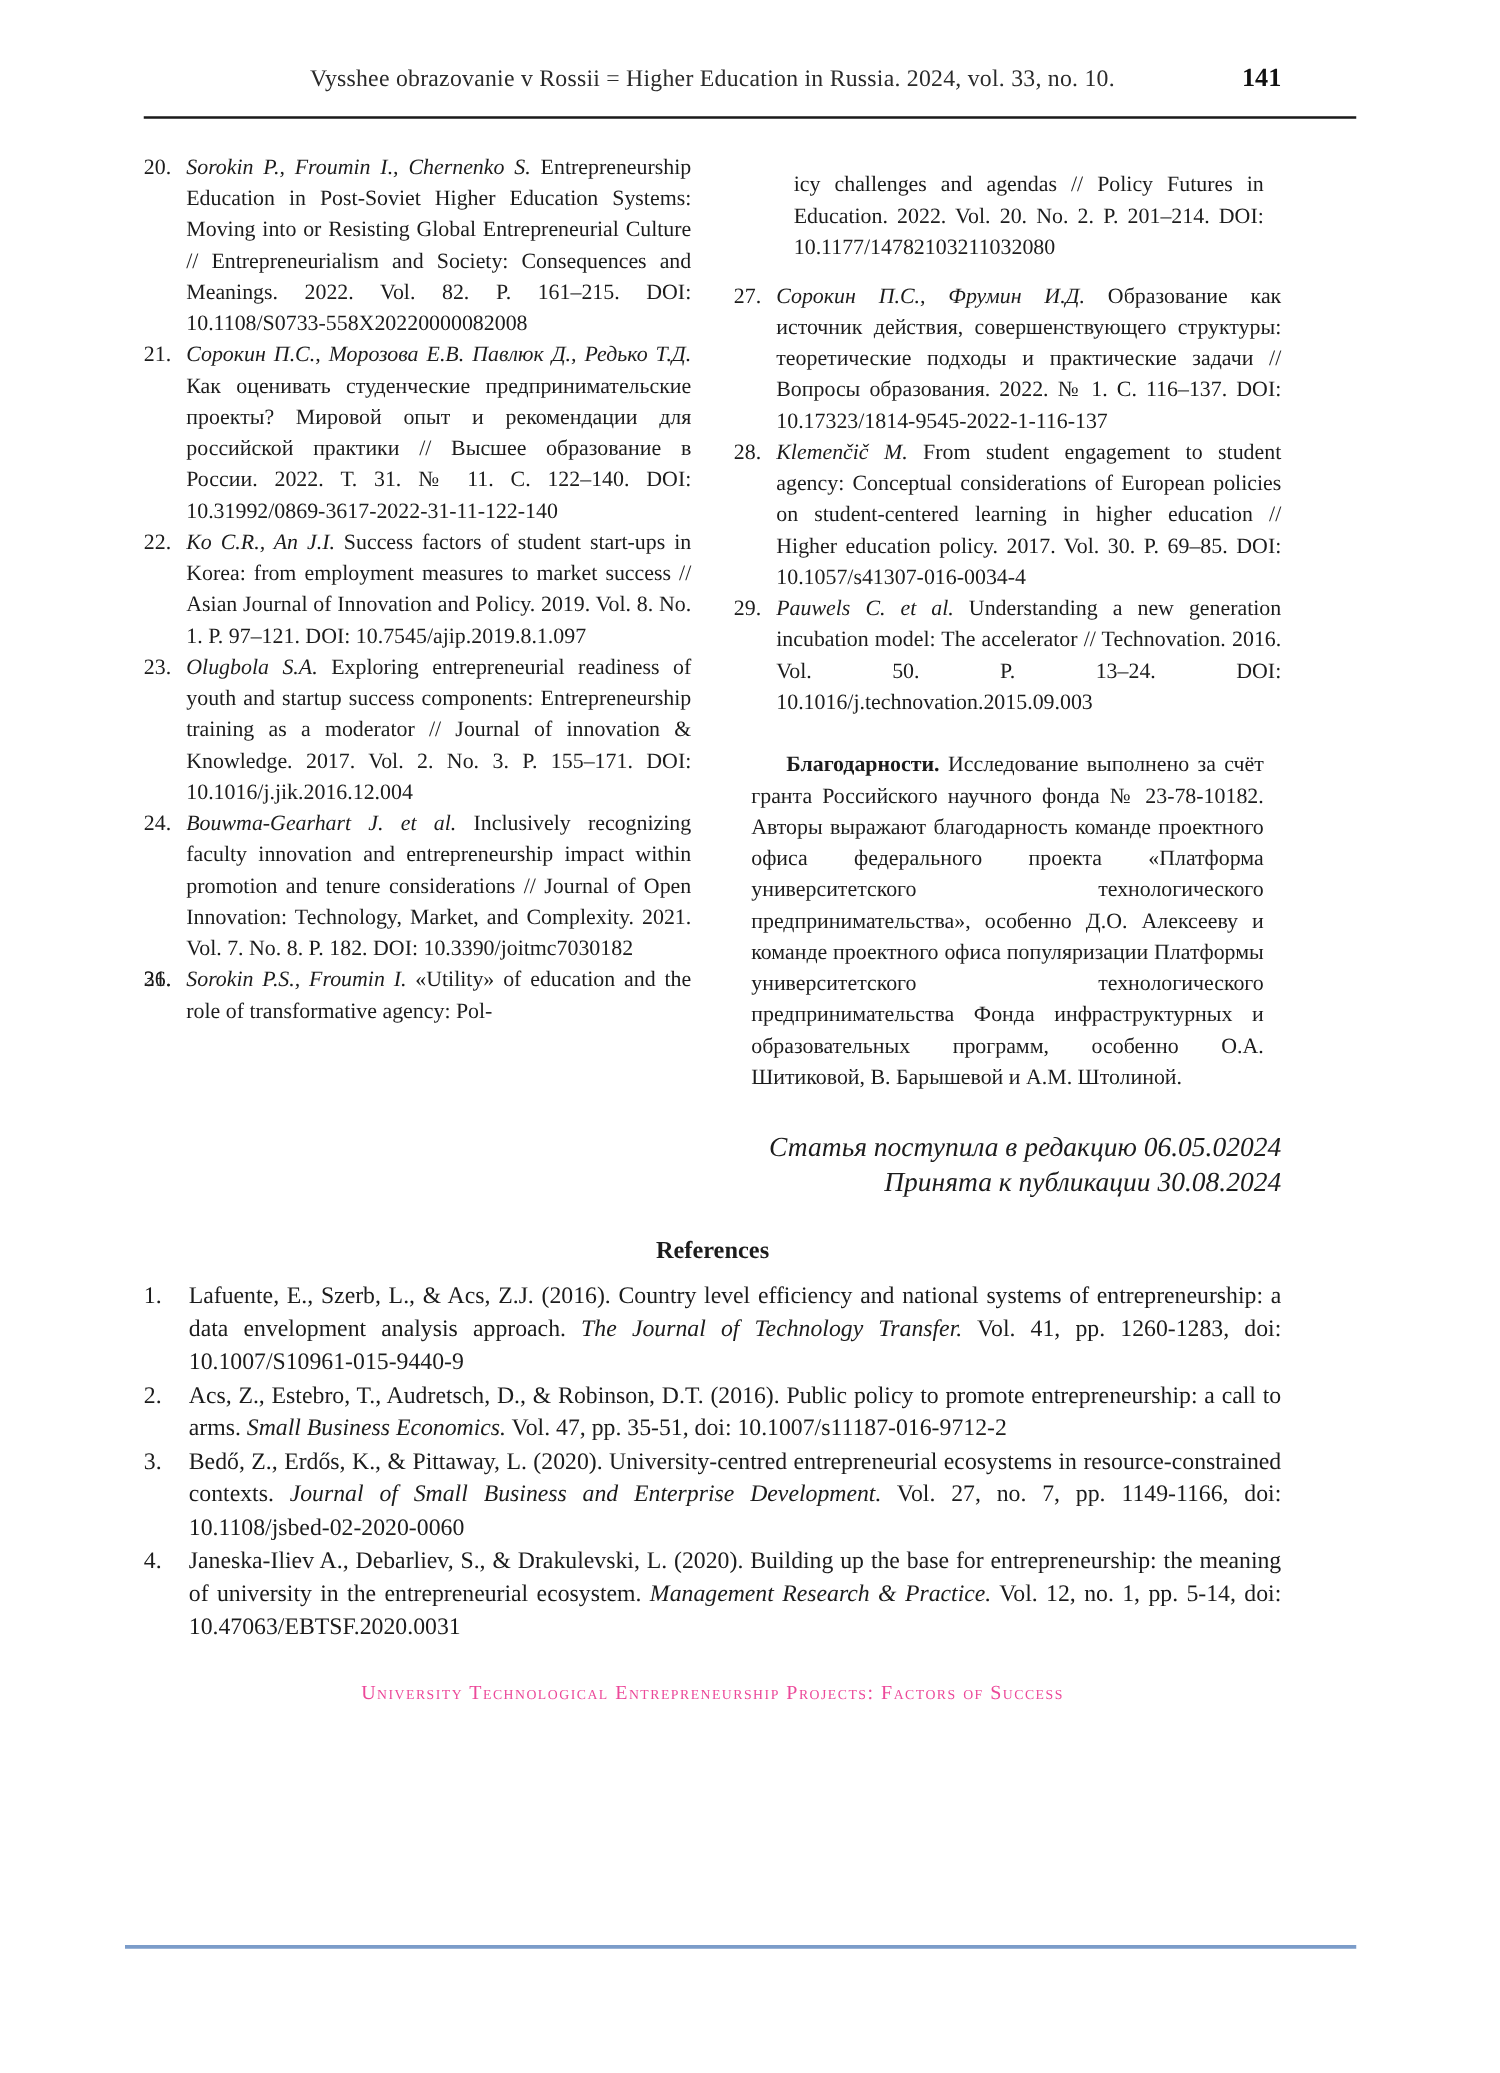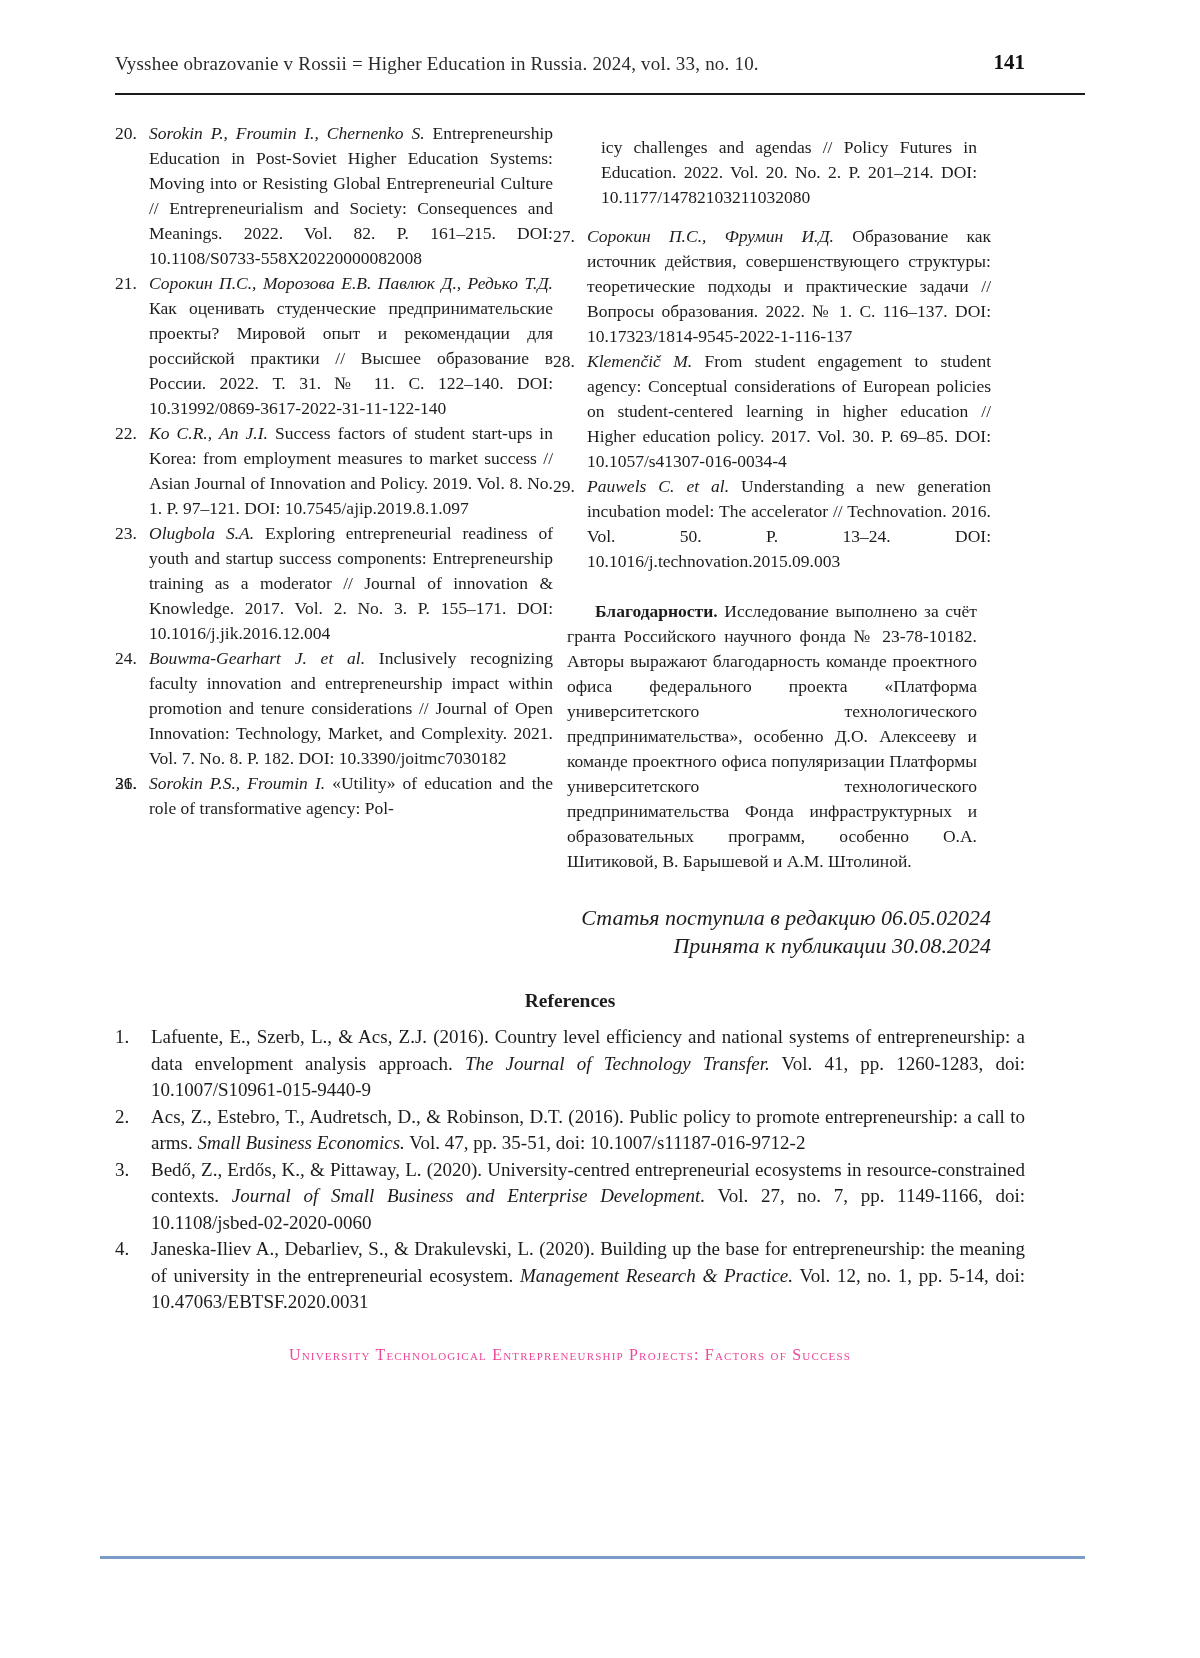--- a/index.html
+++ b/index.html
@@ -2,24 +2,24 @@
 <html><head>
 <meta charset="utf-8">
 <style>
   html,body{margin:0;padding:0;background:#ffffff;}
   .page{
     width:1200px;height:1658px;position:relative;box-sizing:border-box;
     padding:50px 175px 0 115px;overflow:hidden;
     font-family:"Liberation Serif","DejaVu Serif",serif;color:#1c1c1c;
   }
   .header{position:relative;width:910px;height:32px;}
-  .journal-line{font-size:19px;color:#2b2b2b;letter-spacing:.2px;padding-top:3px;}
+  .journal-line{text-align:center;font-size:19px;color:#2b2b2b;letter-spacing:.2px;padding-top:3px;}
   .page-num{position:absolute;right:0;top:0;font-weight:bold;font-size:21px;color:#111;}
   .rule{width:970px;height:2px;background:#1a1a1a;margin-top:11px;}
-  .columns{display:flex;margin-top:26px;width:910px;}
+  .columns{display:flex;gap:34px;margin-top:26px;width:910px;}
   .col{width:438px;font-size:17.5px;line-height:25px;text-align:justify;overflow-wrap:anywhere;}
   .ref{position:relative;padding-left:34px;}
   .ref .num{position:absolute;left:0;top:0;}
   .it{font-style:italic;}
   .bd{font-weight:bold;}
   p{margin:14px;}
   .cont{padding-left:34px;}
   .ack{margin-top:25px;text-indent:28px;}
   .dates{margin-top:30px;text-align:right;font-style:italic;font-size:22px;line-height:28px;}
   .refs-heading{width:910px;text-align:center;font-size:19.5px;font-weight:bold;margin:30px 0 12px 0;color:#1c1c1c;}

